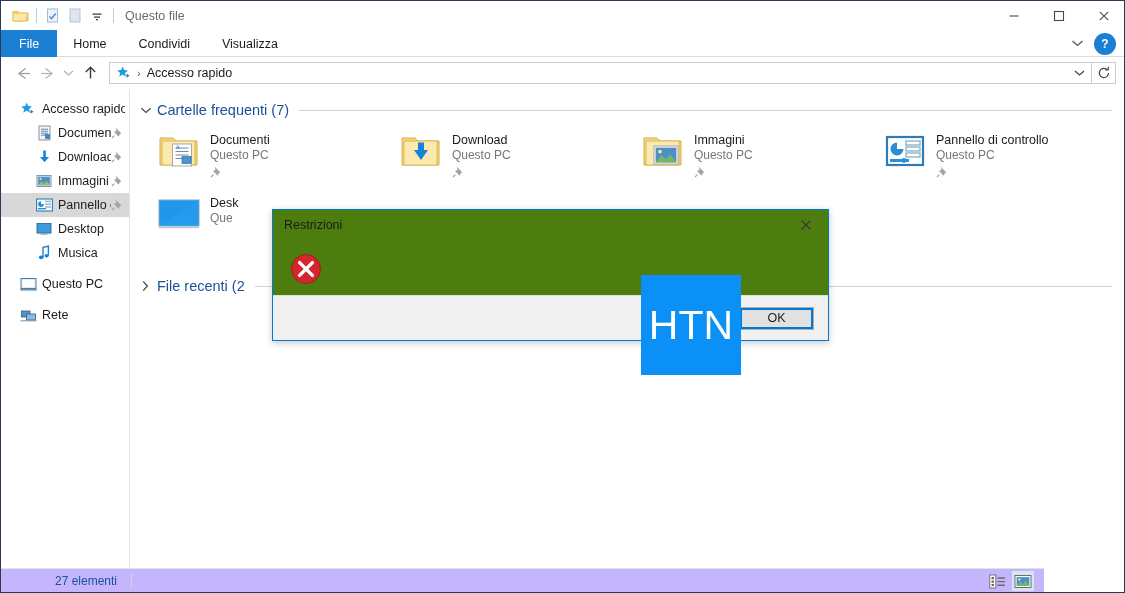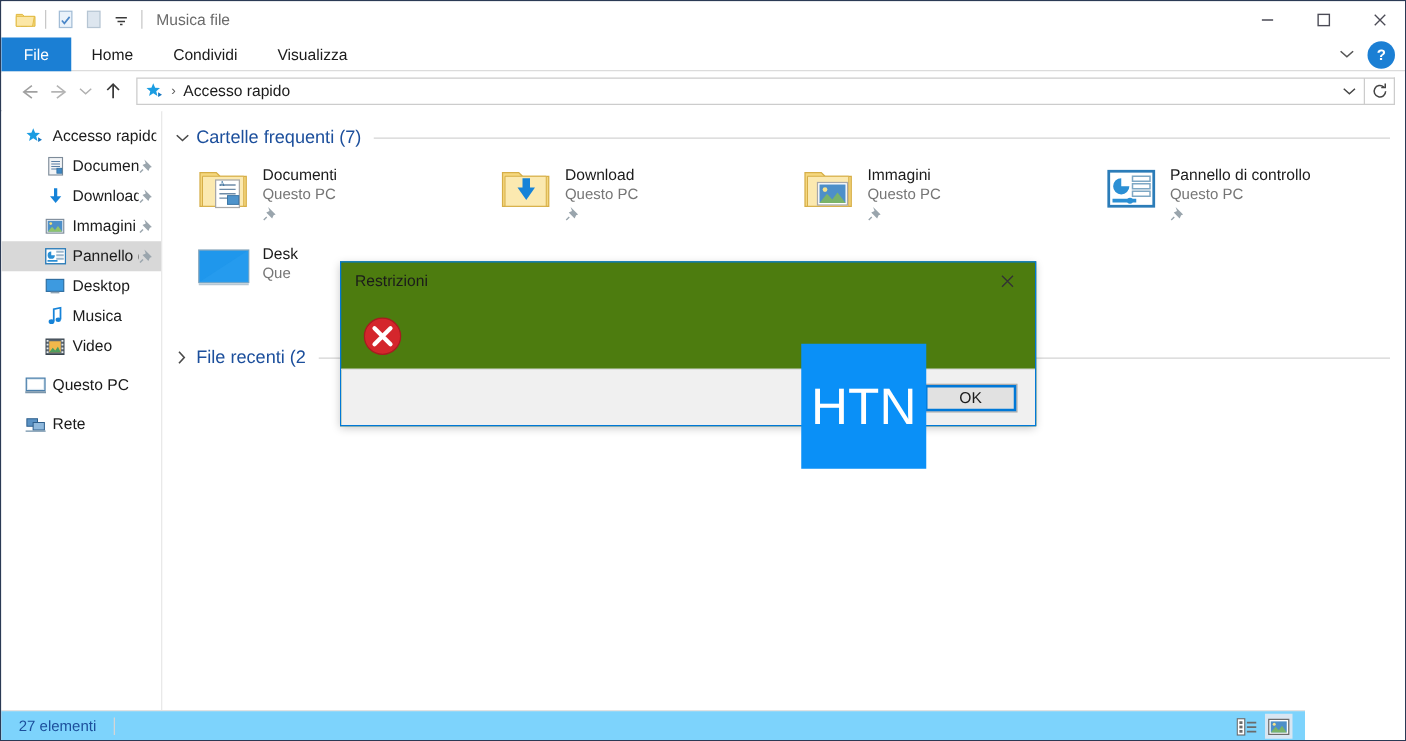--- a/index.html
+++ b/index.html
@@ -189,23 +189,23 @@
     margin-top: 3px;
   }
   .tile-text { margin-left: 10px; padding-top: 2px; }
   .tile-name { font-size: 12.5px; color: #1b1b1b; white-space: nowrap; }
   .tile-sub { font-size: 12px; color: #767676; margin-top: 1px; white-space: nowrap; }
   .tile-pin { margin-top: 2px; }
 
   
   #statusbar {
     position: absolute; left: 0; top: 567px; width: 1043px; height: 25px;
-    background: #7dd3fc;
+    background: #c4b5fd;
     border-top: 1px solid #e2e2e2;
-    display: flex; align-items: center;
+    display: flex; align-items: center; padding-left: 40px;
   }
   .status-text { font-size: 12px; color: #1c4f9c; margin-left: 14px; }
   .status-sep { width: 1px; height: 14px; background: #d5d5d5; margin-left: 14px; }
   .view-btns { margin-left: auto; display: flex; align-items: center; gap: 4px; margin-right: 10px; }
   .view-btn { width: 22px; height: 20px; display: flex; align-items: center; justify-content: center; }
   .view-btn.active { background: #d8e6f2; }
 
   
   #htn {
     position: absolute; left: 640px; top: 274px;
@@ -291,21 +291,21 @@
         <svg width="14" height="16" viewBox="0 0 14 16">
           <rect x="2" y="1" width="10" height="13" fill="#dde6ef" stroke="#b6c5d3" stroke-width="1"></rect>
         </svg>
       </div>
       <div class="qat-btn">
         <svg width="14" height="14" viewBox="0 0 14 14">
           <path d="M2.5 5.2h9M4 8.2h6M6 10.6h2" stroke="#3a3a3a" stroke-width="1.3" fill="none"></path>
         </svg>
       </div>
       <div class="qat-sep"></div>
-      <span class="title-text">Musica file</span>
+      <span class="title-text">Questo file</span>
     </div>
     <div class="win-controls">
       <div class="win-btn">
         <svg width="12" height="12" viewBox="0 0 12 12">
             <path d="M1.5 6h9" stroke="#4a4a55" stroke-width="1.1"></path>
           </svg>
       </div>
       <div class="win-btn">
         <svg width="12" height="12" viewBox="0 0 12 12">
             <rect x="1.5" y="1.5" width="9" height="9" fill="none" stroke="#4a4a55" stroke-width="1.1"></rect>
@@ -480,40 +480,20 @@
         <span class="ni-icon">
           <svg width="14" height="16" viewBox="0 0 14 16">
             <path d="M6 12.2V2.4l5.4-1.2v9.4" fill="none" stroke="#1683d8" stroke-width="1.4"></path>
             <ellipse cx="4.2" cy="12.3" rx="2.3" ry="1.9" fill="#1683d8"></ellipse>
             <ellipse cx="9.6" cy="10.7" rx="2.1" ry="1.8" fill="#1683d8"></ellipse>
           </svg>
         </span>
         <span class="ni-label">Musica</span>
       </div>
 
-      <div class="nav-item lvl1">
-        <span class="ni-icon">
-          <svg width="16" height="15" viewBox="0 0 16 15">
-            <rect x="0.8" y="1.2" width="14.4" height="12.4" fill="#5a6670" stroke="#3a454e" stroke-width="0.8"></rect>
-            <rect x="3.4" y="3" width="9.2" height="8.8" fill="#f2b84b"></rect>
-            <path d="M3.4 11.8l2.8-3.6 2 2.2 2.1-3 2.3 4.4z" fill="#4e9e5e"></path>
-            <g fill="#e8ecef">
-                <rect x="1.3" y="2" width="1.5" height="1.4"></rect>
-                <rect x="1.3" y="5" width="1.5" height="1.4"></rect>
-                <rect x="1.3" y="8" width="1.5" height="1.4"></rect>
-                <rect x="1.3" y="11" width="1.5" height="1.4"></rect>
-                <rect x="13.2" y="2" width="1.5" height="1.4"></rect>
-                <rect x="13.2" y="5" width="1.5" height="1.4"></rect>
-                <rect x="13.2" y="8" width="1.5" height="1.4"></rect>
-                <rect x="13.2" y="11" width="1.5" height="1.4"></rect>
-              </g>
-          </svg>
-        </span>
-        <span class="ni-label">Video</span>
-      </div>
 
       <div class="nav-gap"></div>
 
       <div class="nav-item lvl0">
         <span class="ni-icon">
           <svg width="17" height="15" viewBox="0 0 17 15">
             <rect x="1" y="1.5" width="15" height="10" fill="#dbe7f0" stroke="#4a7fab" stroke-width="1"></rect>
             <rect x="2.4" y="2.9" width="12.2" height="7.2" fill="#ffffff"></rect>
             <rect x="0.2" y="12" width="16.6" height="1.6" fill="#7a95ab"></rect>
           </svg>

